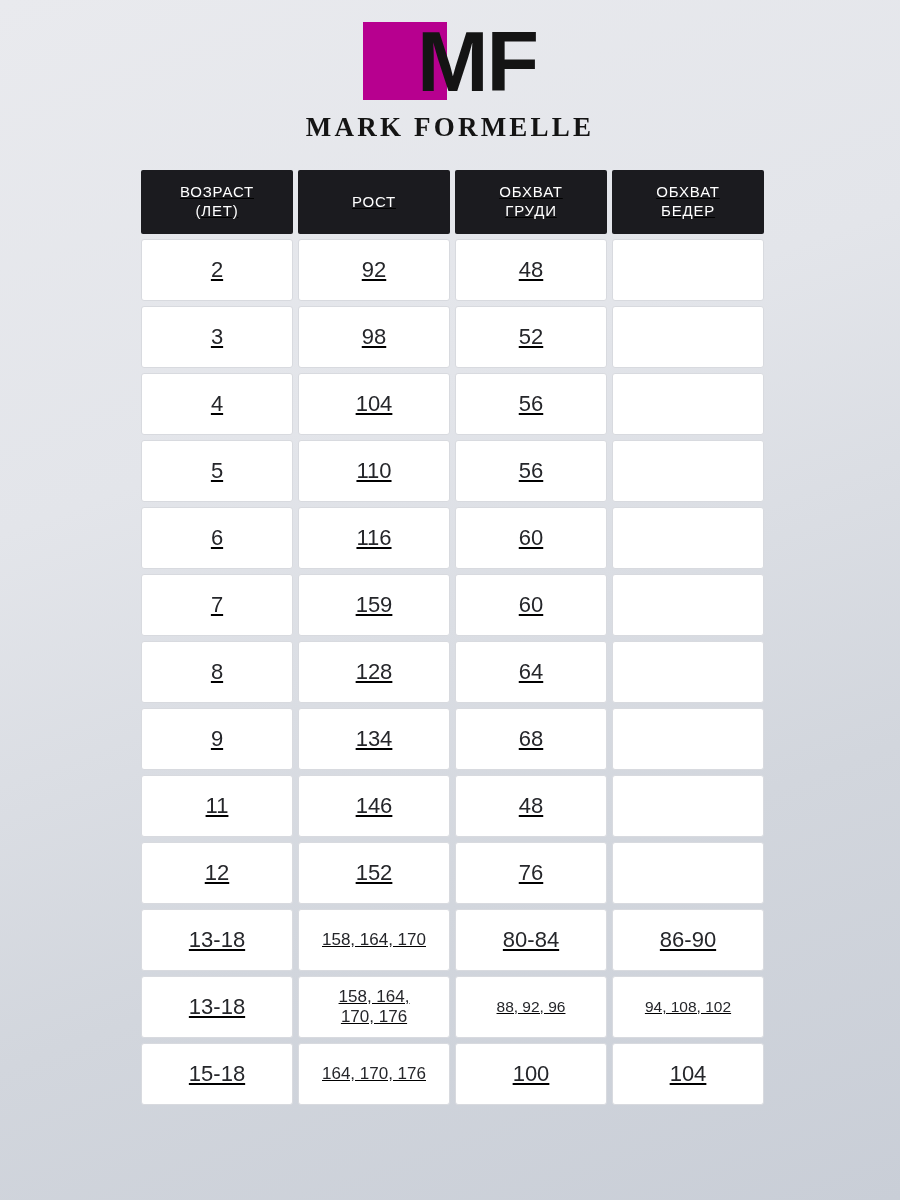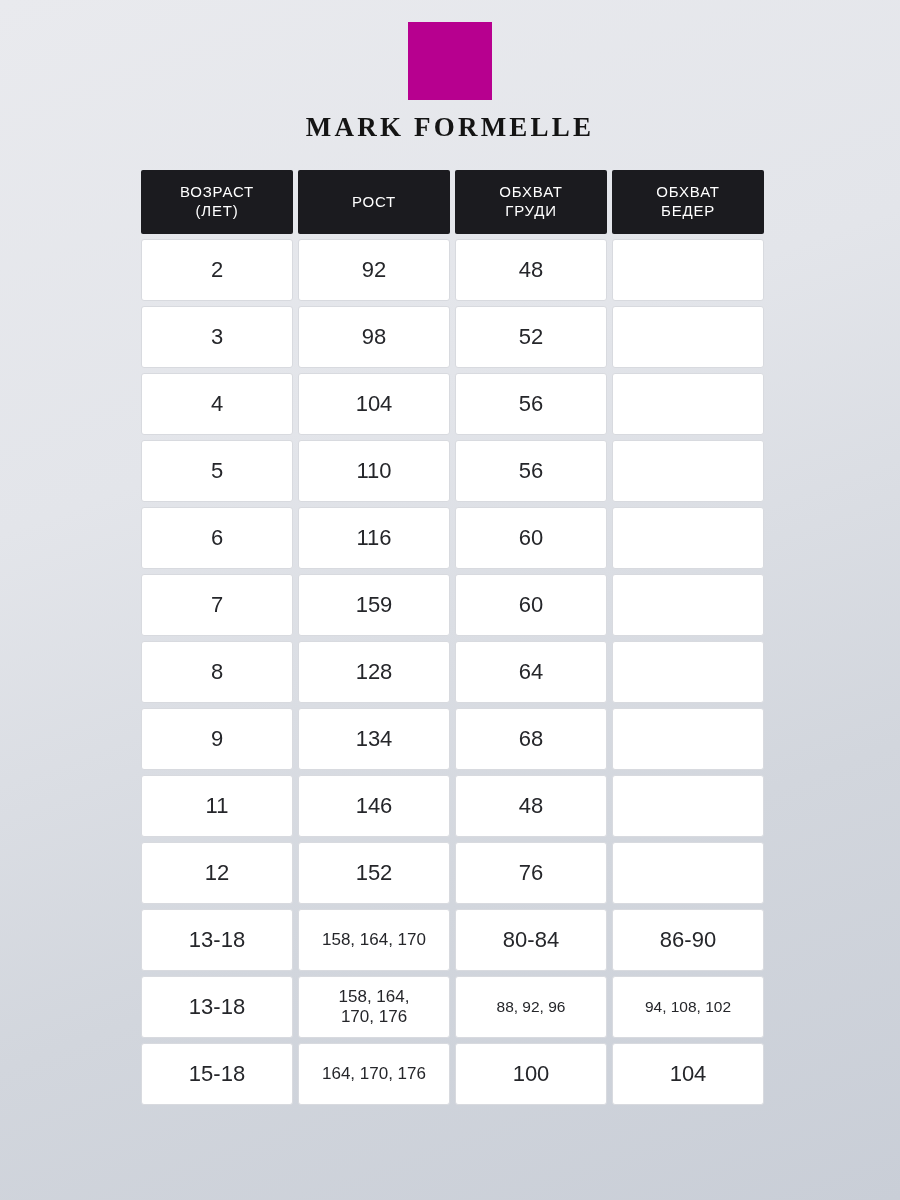--- a/index.html
+++ b/index.html
@@ -59,20 +59,21 @@
   
   .table-wrap {
     margin: 22px auto 0 auto;
     width: 628px;
   }
   table.size-table {
     border-collapse: separate;
     border-spacing: 5px 5px;
     width: 628px;
     table-layout: fixed;
+    text-decoration: underline;
   }
   table.size-table th {
     background: #1b1b1f;
     color: #ffffff;
     font-weight: 400;
     font-size: 15px;
     letter-spacing: 0.8px;
     text-transform: uppercase;
     height: 56px;
     vertical-align: middle;
@@ -112,20 +113,21 @@
   .col-hip   { width: 152px; }
 </style>
 </head>
 <body>
 
 <div class="page">
 
   <div class="logo-block">
     <div class="logo-mark">
       <div class="logo-square"></div>
+      <div class="logo-letters">MF</div>
     </div>
     <div class="logo-word">MARK FORMELLE</div>
   </div>
 
   <div class="table-wrap">
     <table class="size-table">
       <colgroup>
         <col class="col-age">
         <col class="col-h">
         <col class="col-chest">

